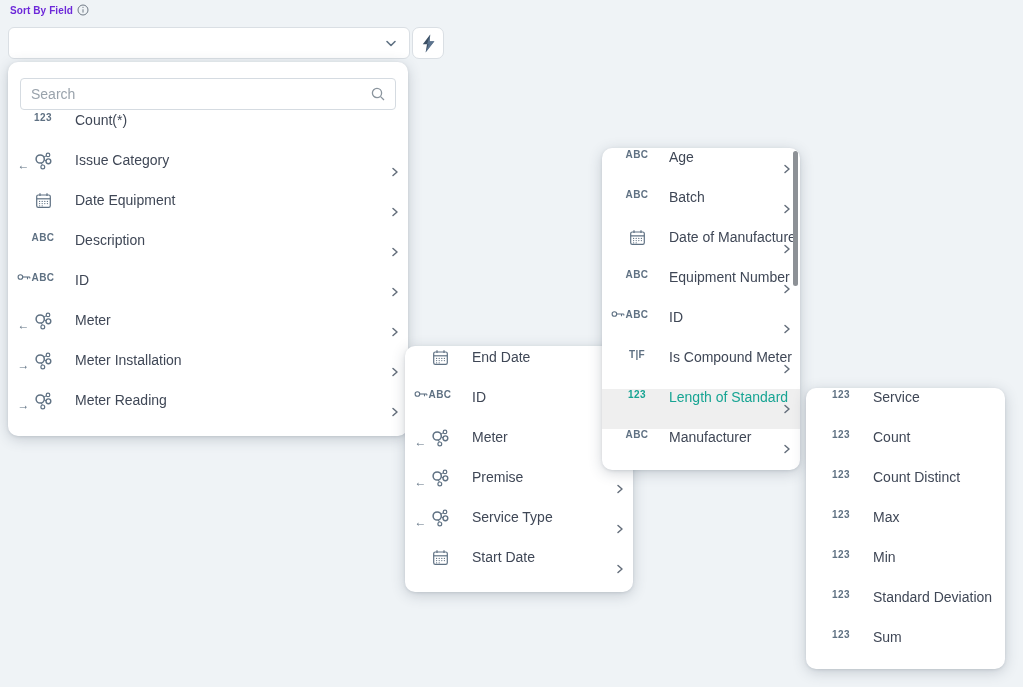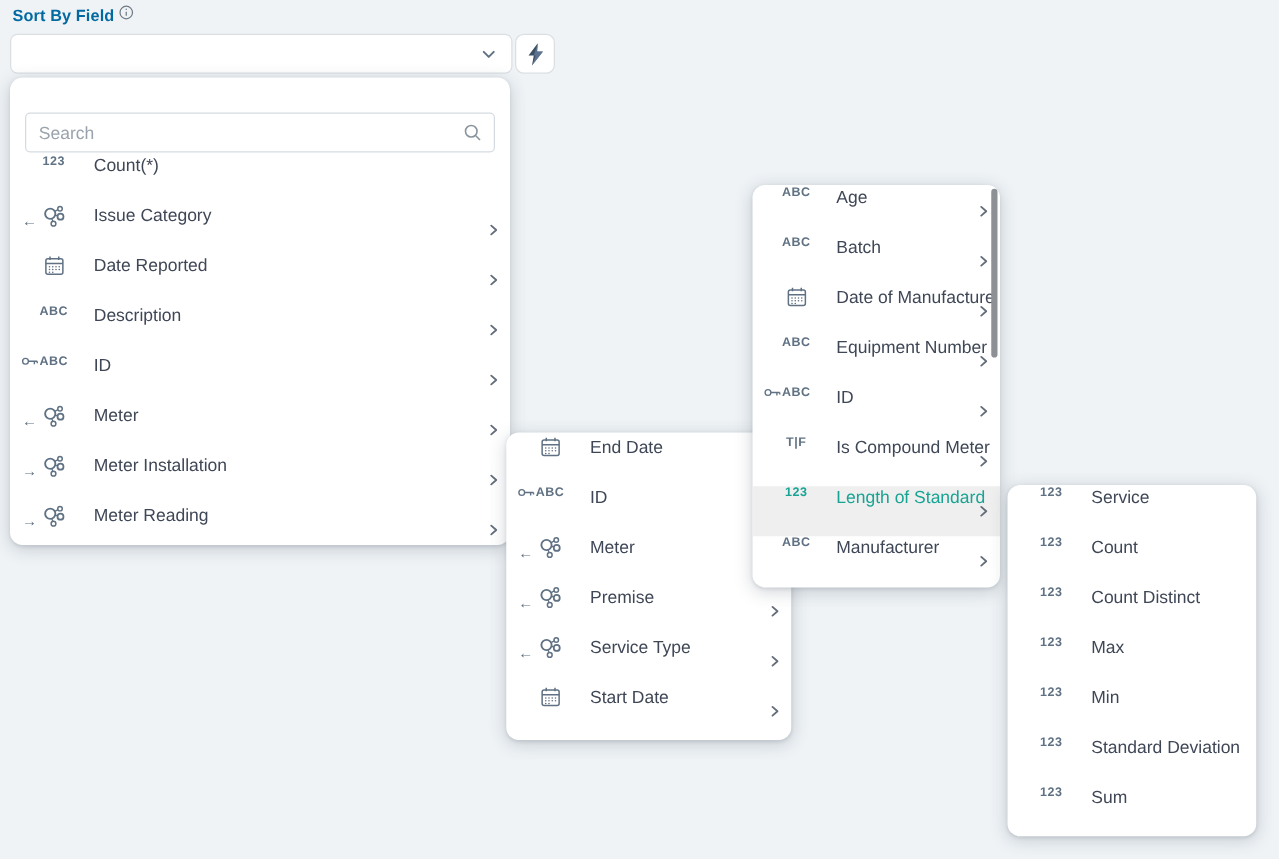--- a/index.html
+++ b/index.html
@@ -14,21 +14,21 @@
   html,body{margin:0;padding:0;}
   body{
     width:1023px;height:687px;position:relative;overflow:hidden;
     background:var(--pagebg);
     font-family:"Liberation Sans",sans-serif;
     -webkit-font-smoothing:antialiased;
   }
   
   .hdr-label{
     position:absolute;left:10px;top:5px;display:flex;align-items:flex-start;gap:4px;
-    font-size:13px;font-weight:700;color:#0369a1;letter-spacing:.1px;text-align:center;
+    font-size:10px;font-weight:700;color:#6d28d9;letter-spacing:.1px;text-align:center;
   }
   .hdr-label .info{display:inline-flex;margin-top:-1px;}
   .dropdown{
     position:absolute;left:8px;top:27px;width:402px;height:32px;
     background:#fff;border:1px solid #dadfe4;border-radius:6px;
     display:flex;align-items:center;padding:0 34px 0 10px;cursor:pointer;
     font-size:14px;color:var(--text);
   }
   .dropdown .dd-chev{position:absolute;right:12px;top:12px;display:flex;}
   .bolt-btn{
@@ -39,21 +39,21 @@
   
   .panel{
     position:absolute;background:#fff;border-radius:10px;
     box-shadow:0 3px 14px rgba(50,65,80,.22), 0 1px 3px rgba(50,65,80,.12);
   }
   #menu1{left:8px;top:62px;width:400px;height:374px;z-index:2;}
   #menu2{left:405px;top:346px;width:228px;height:246px;z-index:3;padding:3px 0;}
   #menu3{left:602px;top:148px;width:198px;height:322px;z-index:4;padding:1px 0;overflow:hidden;}
   #menu4{left:806px;top:388px;width:199px;height:281px;z-index:5;padding:1px 0;}
   
-  .search-wrap{position:relative;margin:28px 12px 2px 12px;}
+  .search-wrap{position:relative;margin:16px 12px 2px 12px;}
   .search-input{
     width:100%;height:32px;border:1px solid var(--border);border-radius:4px;
     padding:0 34px 0 10px;font-size:14px;color:var(--text);outline:none;
     font-family:"Liberation Sans",sans-serif;background:#fff;
   }
   .search-input::placeholder{color:#9aa3ac;opacity:1;}
   .search-ic{position:absolute;right:10px;top:8px;color:#8a949d;display:flex;}
   
   .mi{
     position:relative;display:flex;align-items:flex-start;height:40px;
@@ -164,21 +164,21 @@
               <circle cx="12.4" cy="9.4" r="0.65"></circle>
               <circle cx="4.6" cy="11.6" r="0.65"></circle>
               <circle cx="7.2" cy="11.6" r="0.65"></circle>
               <circle cx="9.8" cy="11.6" r="0.65"></circle>
               <circle cx="12.4" cy="11.6" r="0.65"></circle>
               <circle cx="4.6" cy="13.8" r="0.65"></circle>
               <circle cx="7.2" cy="13.8" r="0.65"></circle>
             </g>
           </svg>
         </span>
-        <span class="mi-label">Date Reported</span>
+        <span class="mi-label">Date Equipment</span>
         <span class="mi-chev">
           <svg width="8" height="12" viewBox="0 0 8 12" fill="none" stroke="currentColor" stroke-width="1.5" stroke-linecap="round" stroke-linejoin="round">
             <path d="M2 2.5 L6 6 L2 9.5"></path>
           </svg>
         </span>
       </div>
       <div class="mi">
         <span class="pfx"></span>
         <span class="mi-icon txt-ic">ABC</span>
         <span class="mi-label">Description</span>

